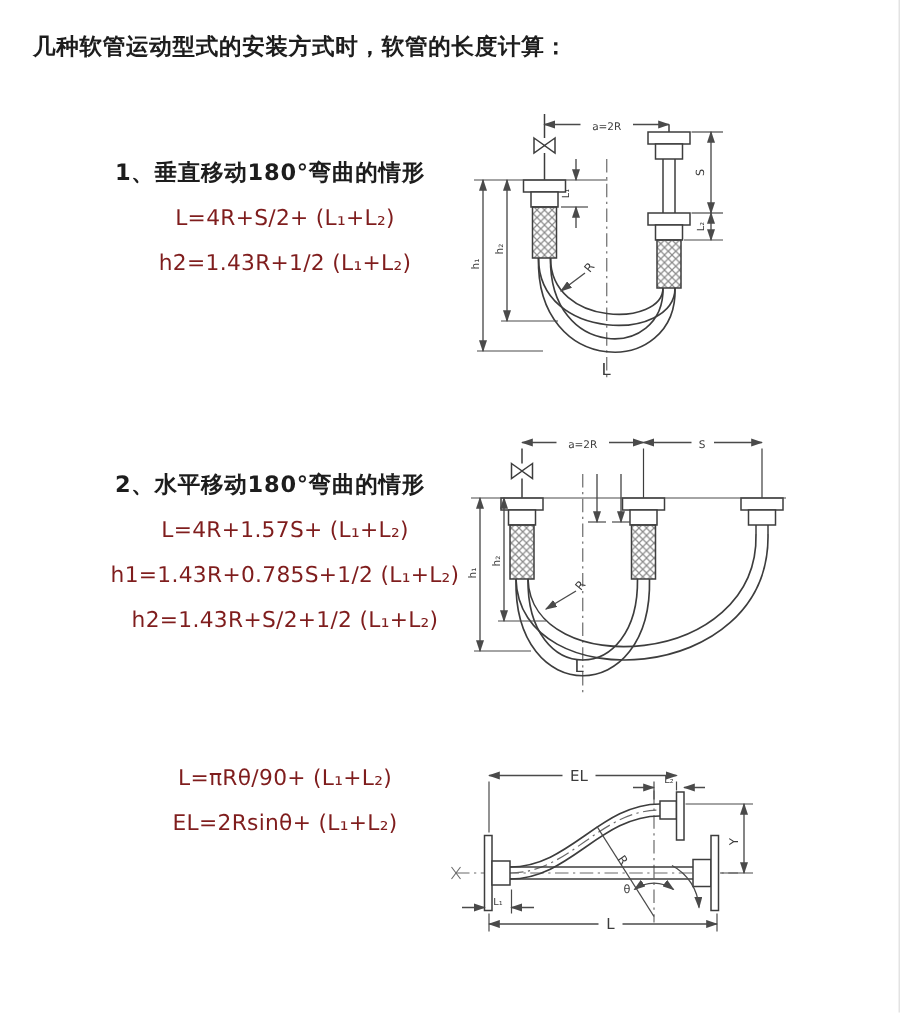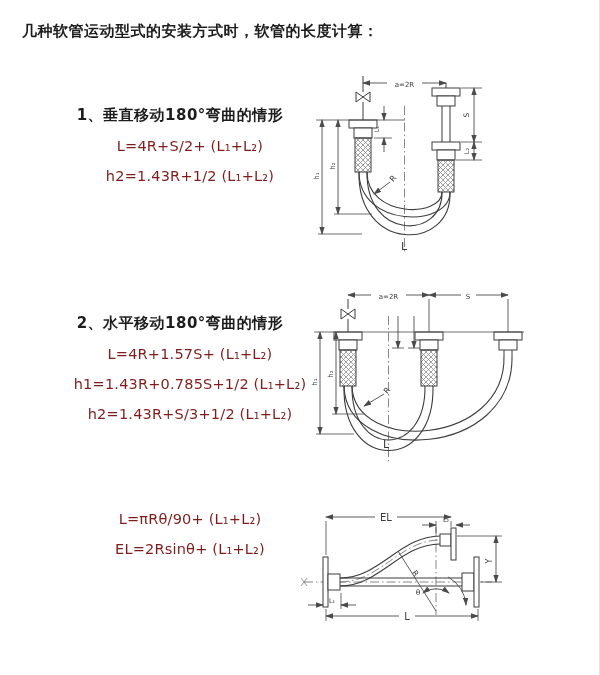--- a/index.html
+++ b/index.html
@@ -115,21 +115,21 @@
         <text x="87" y="110" font-size="8" text-anchor="middle" transform="rotate(-50 87 110)">R</text>
         <text x="96" y="180" font-size="11" text-anchor="middle" fill="#2c2c2c">L</text>
       </g>
     </svg>
   </div>
 
   <div class="section" id="sec2">
     <div class="section-heading">2、水平移动180°弯曲的情形</div>
     <div class="formula">L=4R+1.57S+ (L₁+L₂)</div>
     <div class="formula">h1=1.43R+0.785S+1/2 (L₁+L₂)</div>
-    <div class="formula">h2=1.43R+S/3+1/2 (L₁+L₂)</div>
+    <div class="formula">h2=1.43R+S/2+1/2 (L₁+L₂)</div>
   </div>
 
   <div class="diagram" id="d2">
     <svg width="294" height="192" viewBox="0 0 294 192">
       <defs>
         <marker id="arB" markerWidth="9" markerHeight="6" refX="8" refY="3" orient="auto-start-reverse">
           <path d="M0,0L9,3L0,6z" fill="#4a4a4a"></path>
         </marker>
         <pattern id="htB" width="5" height="5" patternUnits="userSpaceOnUse">
           <path d="M0,0L5,5M5,0L0,5" stroke="#8a8a8a" stroke-width="0.8" fill="none"></path>

